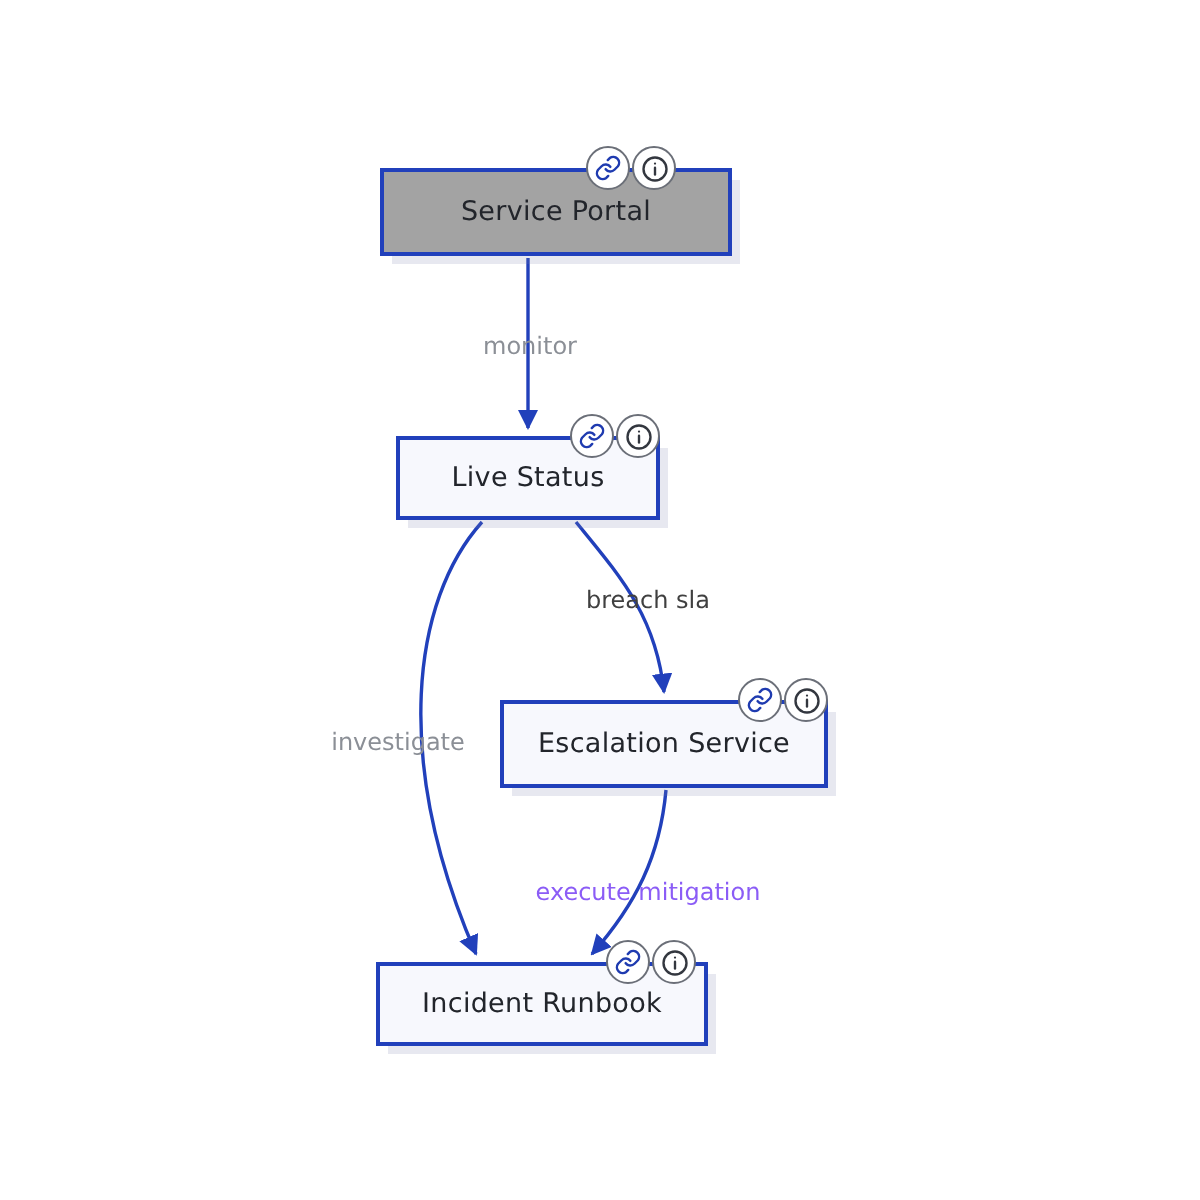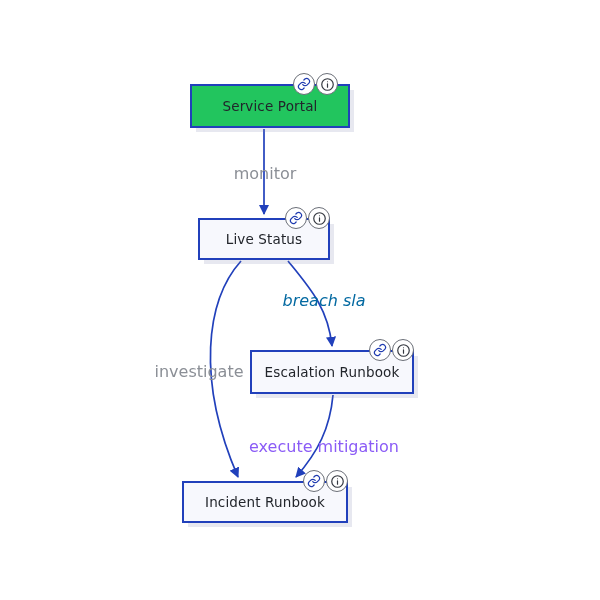--- a/index.html
+++ b/index.html
@@ -65,21 +65,21 @@
     display: flex;
     align-items: center;
     justify-content: center;
     box-sizing: border-box;
   }
   .badge svg { display: block; }
 
   
   .edge-label {
     position: absolute;
-    font-size: 16px;
+    font-size: 12px;
     color: #8b8f96;
     white-space: nowrap;
     user-select: none;
     transform: translate(-50%, -50%);
   }
 </style>
 </head>
 <body style="background: rgb(255, 255, 255);">
 
 <div id="canvas">
@@ -92,21 +92,21 @@
     </defs>
     <g id="edge-paths">
         <path d="M 264 129 L 264 214" fill="none" stroke="#2140bb" stroke-width="1.7" marker-end="url(#arrowhead)"></path>
         <path d="M 288 261 C 310 288, 328 308, 332 346" fill="none" stroke="#2140bb" stroke-width="1.7" marker-end="url(#arrowhead)"></path>
         <path d="M 241 261 C 206 300, 196 380, 238 477" fill="none" stroke="#2140bb" stroke-width="1.7" marker-end="url(#arrowhead)"></path>
         <path d="M 333 395 C 330 428, 318 452, 296 477" fill="none" stroke="#2140bb" stroke-width="1.7" marker-end="url(#arrowhead)"></path>
       </g>
   </svg>
 
   <div id="nodes-layer">
-      <div class="node" style="left: 190px; top: 84px; width: 160px; height: 44px; border-color: rgb(33, 64, 187); background: #22c55e;">
+      <div class="node" style="left: 190px; top: 84px; width: 176px; height: 44px; border-color: rgb(33, 64, 187); background: #a3a3a3;">
         <span class="node-label" style="color: rgb(34, 37, 43);">Service Portal</span>
       </div>
       <div class="badges" style="left: 293px; top: 73px;">
         <div class="badge">
           <svg width="14" height="14" viewBox="0 0 24 24" fill="none" stroke="#1f3bb0" stroke-width="2.1" stroke-linecap="round" stroke-linejoin="round">
             <path d="M10 13a5 5 0 0 0 7.5.5l3-3a5 5 0 0 0-7-7l-1.7 1.7"></path>
             <path d="M14 11a5 5 0 0 0-7.5-.5l-3 3a5 5 0 0 0 7 7l1.7-1.7"></path>
           </svg>
         </div>
         <div class="badge">
@@ -129,56 +129,56 @@
         </div>
         <div class="badge">
           <svg width="15" height="15" viewBox="0 0 24 24" fill="none" stroke="#33373f" stroke-width="1.9" stroke-linecap="round" stroke-linejoin="round">
             <circle cx="12" cy="12" r="9.2"></circle>
             <line x1="12" y1="11" x2="12" y2="16.4"></line>
             <circle cx="12" cy="7.6" r="0.9" fill="#33373f" stroke="none"></circle>
           </svg>
         </div>
       </div>
       <div class="node" style="left: 250px; top: 350px; width: 164px; height: 44px; border-color: rgb(33, 64, 187); background: rgb(247, 248, 253);">
-        <span class="node-label" style="color: rgb(34, 37, 43);">Escalation Runbook</span>
+        <span class="node-label" style="color: rgb(34, 37, 43);">Escalation Service</span>
       </div>
       <div class="badges" style="left: 369px; top: 339px;">
         <div class="badge">
           <svg width="14" height="14" viewBox="0 0 24 24" fill="none" stroke="#1f3bb0" stroke-width="2.1" stroke-linecap="round" stroke-linejoin="round">
             <path d="M10 13a5 5 0 0 0 7.5.5l3-3a5 5 0 0 0-7-7l-1.7 1.7"></path>
             <path d="M14 11a5 5 0 0 0-7.5-.5l-3 3a5 5 0 0 0 7 7l1.7-1.7"></path>
           </svg>
         </div>
         <div class="badge">
           <svg width="15" height="15" viewBox="0 0 24 24" fill="none" stroke="#33373f" stroke-width="1.9" stroke-linecap="round" stroke-linejoin="round">
             <circle cx="12" cy="12" r="9.2"></circle>
             <line x1="12" y1="11" x2="12" y2="16.4"></line>
             <circle cx="12" cy="7.6" r="0.9" fill="#33373f" stroke="none"></circle>
           </svg>
         </div>
       </div>
-      <div class="node" style="left: 182px; top: 481px; width: 166px; height: 42px; border-color: rgb(33, 64, 187); background: rgb(247, 248, 253);">
+      <div class="node" style="left: 188px; top: 481px; width: 166px; height: 42px; border-color: rgb(33, 64, 187); background: rgb(247, 248, 253);">
         <span class="node-label" style="color: rgb(34, 37, 43);">Incident Runbook</span>
       </div>
       <div class="badges" style="left: 303px; top: 470px;">
         <div class="badge">
           <svg width="14" height="14" viewBox="0 0 24 24" fill="none" stroke="#1f3bb0" stroke-width="2.1" stroke-linecap="round" stroke-linejoin="round">
             <path d="M10 13a5 5 0 0 0 7.5.5l3-3a5 5 0 0 0-7-7l-1.7 1.7"></path>
             <path d="M14 11a5 5 0 0 0-7.5-.5l-3 3a5 5 0 0 0 7 7l1.7-1.7"></path>
           </svg>
         </div>
         <div class="badge">
           <svg width="15" height="15" viewBox="0 0 24 24" fill="none" stroke="#33373f" stroke-width="1.9" stroke-linecap="round" stroke-linejoin="round">
             <circle cx="12" cy="12" r="9.2"></circle>
             <line x1="12" y1="11" x2="12" y2="16.4"></line>
             <circle cx="12" cy="7.6" r="0.9" fill="#33373f" stroke="none"></circle>
           </svg>
         </div>
       </div>
     </div>
   <div id="labels-layer">
       <div class="edge-label" style="left: 265px; top: 173px; color: rgb(139, 143, 150);">monitor</div>
-      <div class="edge-label" style="left: 324px; top: 300px; color: #0369a1; font-style: italic;">breach sla</div>
+      <div class="edge-label" style="left: 324px; top: 300px; color: #404040;">breach sla</div>
       <div class="edge-label" style="left: 199px; top: 371px; color: rgb(139, 143, 150);">investigate</div>
       <div class="edge-label" style="left: 324px; top: 446px; color: #8b5cf6;">execute mitigation</div>
     </div>
 
 </div>
 
 </body></html>

